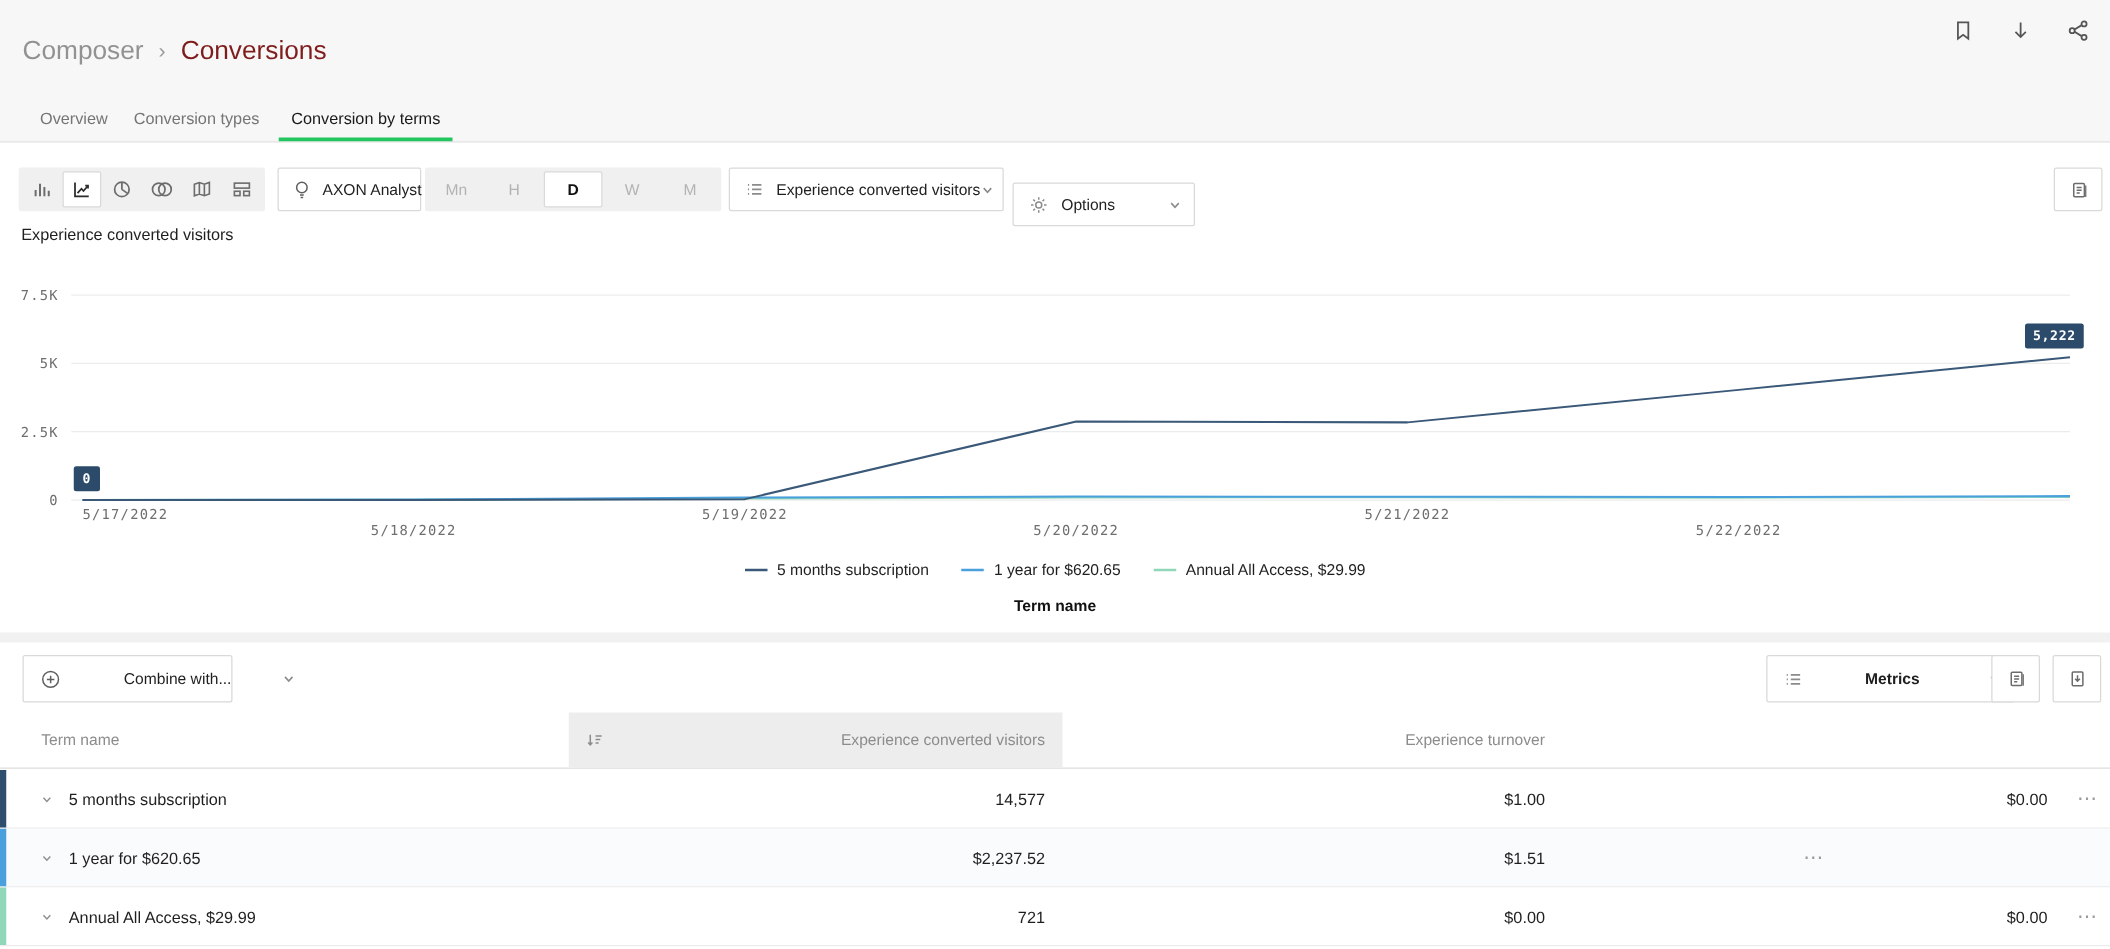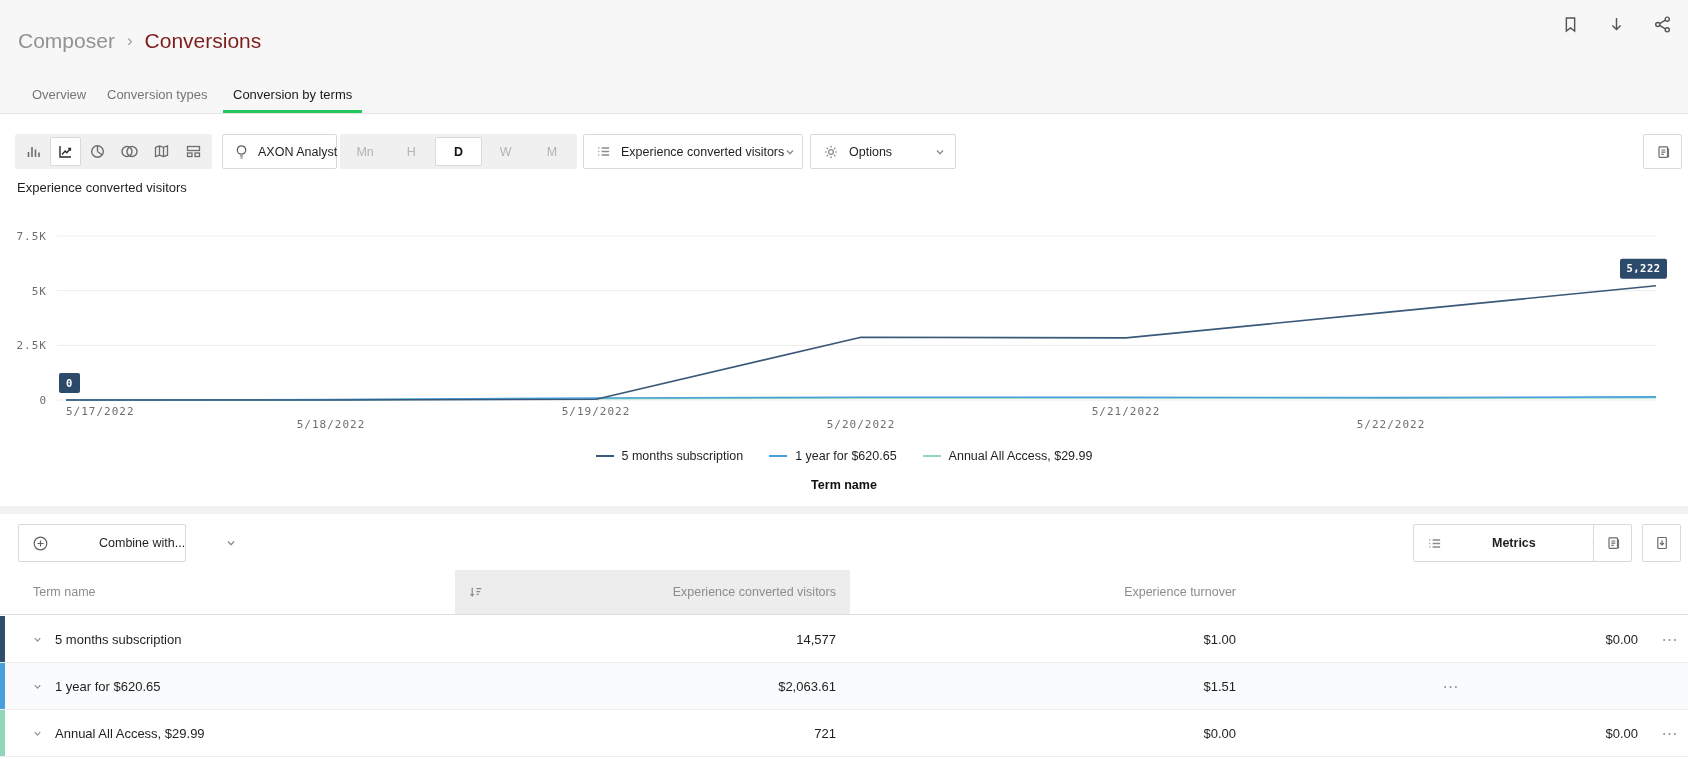--- a/index.html
+++ b/index.html
@@ -167,21 +167,21 @@
         </svg>
     </span>
     <span class="lbl">Experience converted visitors</span>
     <span class="chev">
       <svg class="ic" width="12" height="12" viewBox="0 0 12 12" stroke="currentColor" stroke-width="1.3" fill="none">
           <path d="M3 4.5 6 7.8 9 4.5"></path>
         </svg>
     </span>
   </div>
 
-  <div class="btn" style="left:810px; width:146px;">
+  <div class="btn" style="left:810px; width:146px;margin-top:12px;">
     <span style="margin:0 10px 0 12px; display:flex;">
       <svg class="ic" width="16" height="16" viewBox="0 0 16 16" stroke="#8b8b8b" stroke-width="1.2" fill="none">
         <circle cx="8" cy="8" r="2.4"></circle>
         <path d="M8 1.8v2M8 12.2v2M1.8 8h2M12.2 8h2M3.6 3.6l1.4 1.4M11 11l1.4 1.4M12.4 3.6 11 5M5 11l-1.4 1.4"></path>
       </svg>
     </span>
     <span class="lbl">Options</span>
     <span class="chev">
       <svg class="ic" width="12" height="12" viewBox="0 0 12 12" stroke="currentColor" stroke-width="1.3" fill="none">
           <path d="M3 4.5 6 7.8 9 4.5"></path>
@@ -322,21 +322,21 @@
       <div class="trow tgrid alt">
         <div class="td-term">
           <span class="accent" style="background: rgb(74, 160, 221);"></span>
           <span class="rchev">
             <svg class="ic" width="11" height="11" viewBox="0 0 12 12" stroke="currentColor" stroke-width="1.3" fill="none">
               <path d="M3 4.5 6 7.8 9 4.5"></path>
             </svg>
           </span>
           <span class="tname">1 year for $620.65</span>
         </div>
-        <div class="td-val">$2,063.61</div>
+        <div class="td-val">$2,237.52</div>
         <div class="td-val">$1.51</div>
         <div class="td-menu">⋯</div>
       </div>
       <div class="trow tgrid">
         <div class="td-term">
           <span class="accent" style="background: rgb(143, 215, 184);"></span>
           <span class="rchev">
             <svg class="ic" width="11" height="11" viewBox="0 0 12 12" stroke="currentColor" stroke-width="1.3" fill="none">
               <path d="M3 4.5 6 7.8 9 4.5"></path>
             </svg>

